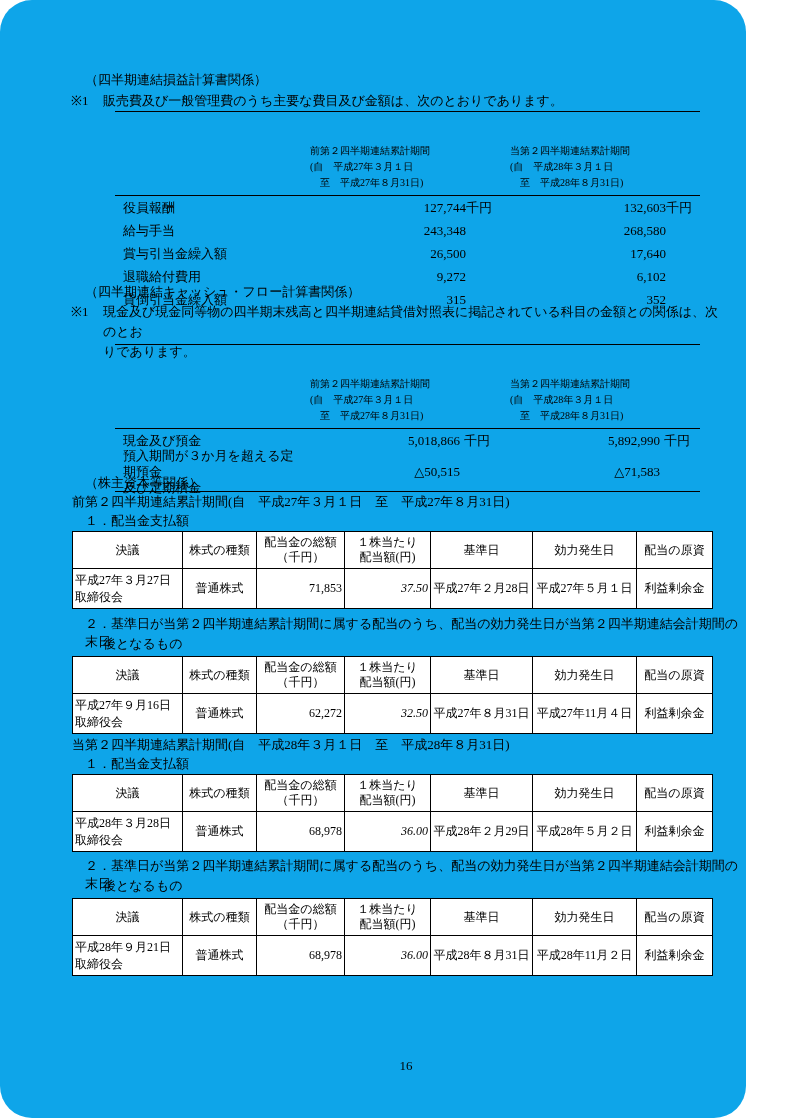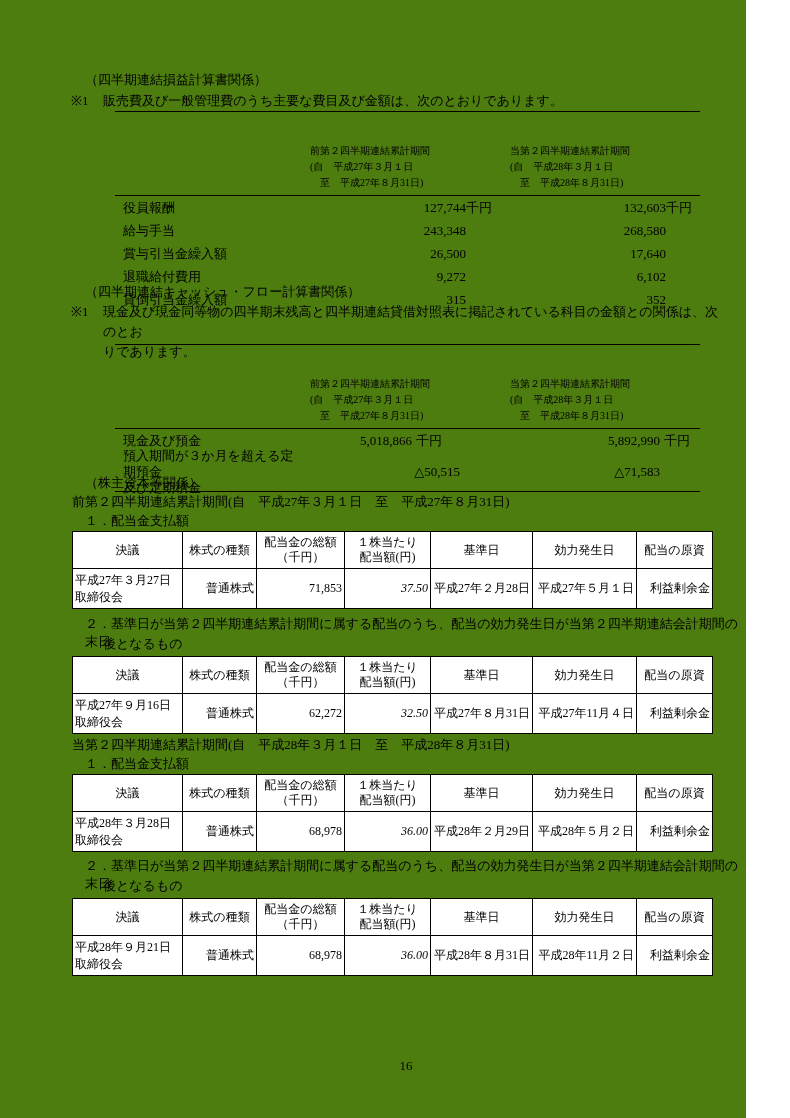--- a/index.html
+++ b/index.html
@@ -1,21 +1,21 @@
 <!DOCTYPE html>
 <html><head>
 <meta charset="utf-8">
 <style>
   html,body{margin:0;padding:0;background:#fff;}
   body{
     width:790px;height:1118px;
     font-family:"Liberation Serif","DejaVu Serif",serif;
     color:#000;font-size:13px;
   }
-  .page{position:relative;width:746px;height:1118px;background:#4d7c0f;overflow:hidden;}
+  .page{position:relative;width:746px;height:1118px;background:#0ea5e9;overflow:hidden;border-radius:32px;}
   .abs{position:absolute;}
 
   
   .note{display:flex;}
   .note .marker{width:32px;flex:0 0 32px;}
   .note .ntext{line-height:20px;}
 
   
   .rtable{position:absolute;width:585px;}
   .rt-head{display:flex;border-top:1.5px solid #000;border-bottom:1.5px solid #000;padding:3px 0 4px;}
@@ -28,21 +28,21 @@
   .rt-amt{width:200px;display:flex;justify-content:flex-end;align-items:baseline;box-sizing:border-box;}
   .rt-unit{width:34px;flex:0 0 34px;}
   .cf .rt-unit{width:40px;flex:0 0 40px;padding-left:4px;box-sizing:border-box;}
 
   
   table.dtable{border-collapse:collapse;table-layout:fixed;position:absolute;background:#fff;}
   table.dtable th,table.dtable td{border:1px solid #000;font-size:12px;font-weight:normal;overflow:hidden;}
   table.dtable th{text-align:center;white-space:pre-line;line-height:15px;padding:3px 1px;height:32px;box-sizing:border-box;}
   table.dtable td{height:40px;box-sizing:border-box;padding:2px 2px;}
   td.c-decision{text-align:left;white-space:pre-line;line-height:17px;padding-left:5px;}
-  td.c-center{text-align:right;white-space:nowrap;}
+  td.c-center{text-align:center;white-space:nowrap;}
   td.c-num{text-align:right;padding-right:12px;}
   td.c-num2{text-align:right;padding-right:8px;font-style:italic;}
 
   .pagenum{position:absolute;left:0;top:1058px;width:790px;text-align:center;padding-left:11px;}
 </style>
 </head>
 <body>
 
 <div class="page">
 
@@ -131,21 +131,21 @@
   <div class="rtable cf" style="left:115px;top:344px;">
     <div class="rt-head">
       <div class="rt-spacer"></div>
       <div class="rt-pcol">前第２四半期連結累計期間
 (自　平成27年３月１日
 　至　平成27年８月31日)</div>
       <div class="rt-pcol">当第２四半期連結累計期間
 (自　平成28年３月１日
 　至　平成28年８月31日)</div>
     </div>
-    <div class="rt-row" style="height:24px;gap:48px;">
+    <div class="rt-row" style="height:24px;">
       <div class="rt-label">現金及び預金</div>
       <div class="rt-amt">
           <span>5,018,866</span>
           <span class="rt-unit">千円</span>
         </div>
       <div class="rt-amt">
           <span>5,892,990</span>
           <span class="rt-unit">千円</span>
         </div>
     </div>

